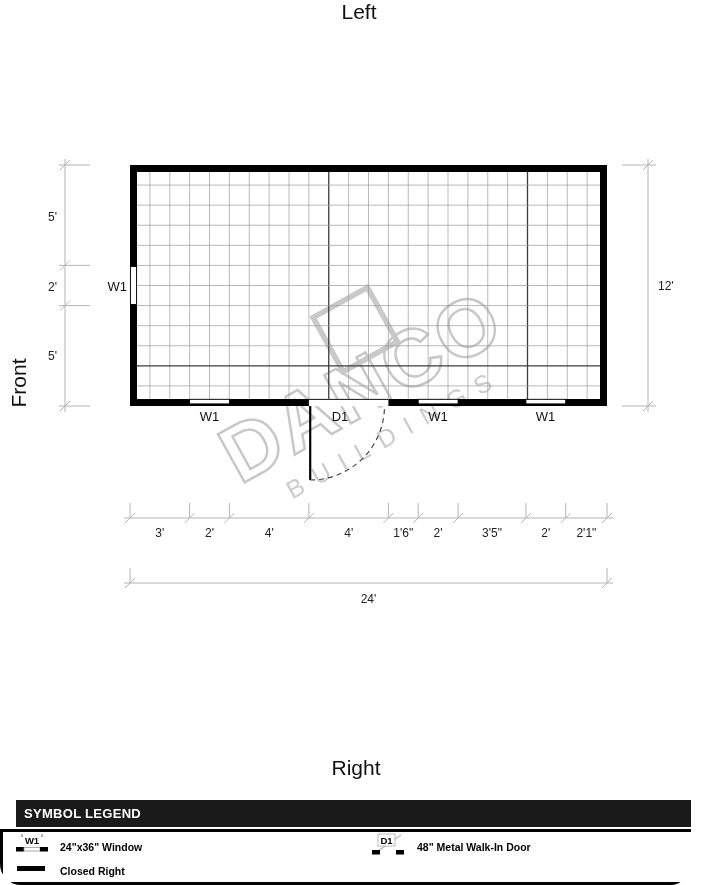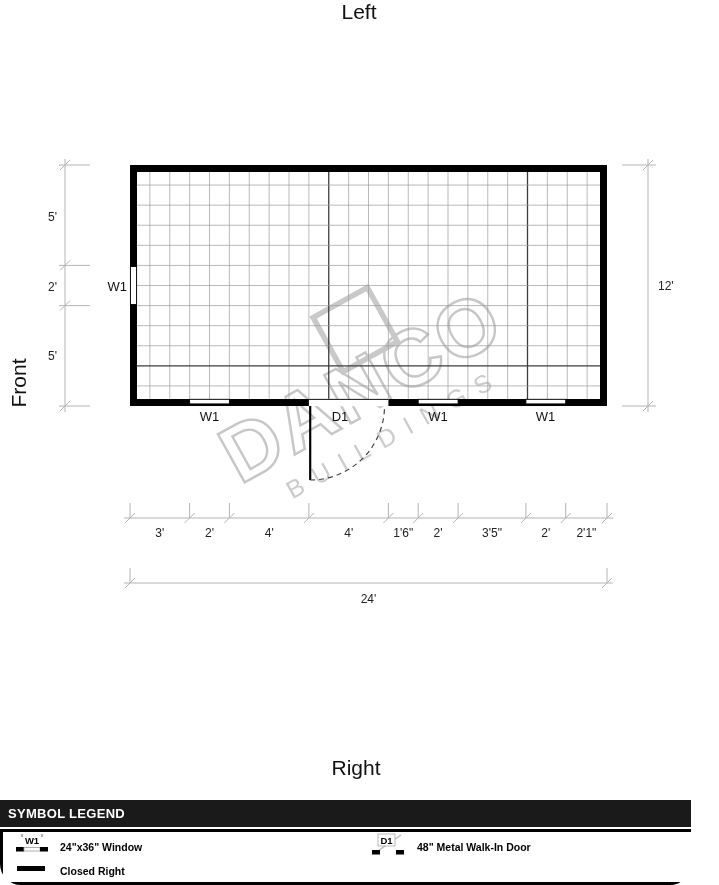--- a/index.html
+++ b/index.html
@@ -22,21 +22,21 @@
   .door-arc{fill:none;stroke:#444;stroke-width:1.2;stroke-dasharray:5 4;}
   .dim-text{font:12px "Liberation Sans",sans-serif;fill:#222;}
   .feat-text{font:13px "Liberation Sans",sans-serif;fill:#111;}
   .wm-square{fill:none;stroke:#c9c9c9;stroke-width:5.5;}
   .wm-main{font:bold 80px "Liberation Sans",sans-serif;fill:none;stroke:#c7c7c7;
            stroke-width:2.4;letter-spacing:3px;text-anchor:middle;}
   .wm-sub{font:25px "Liberation Sans",sans-serif;fill:#ccc;letter-spacing:12px;text-anchor:middle;}
   
   .legend{position:absolute;left:0;top:800px;width:719px;height:85px;background:#fff;}
   .legend-header{background:#1a1a1a;color:#fff;height:27px;line-height:27px;
-        padding-left:8px;font-weight:bold;font-size:13px;letter-spacing:.3px;}
+        padding-left:8px;font-weight:bold;font-size:13px;letter-spacing:.3px;margin-left:16px;}
   .legend-body{position:relative;margin-top:2px;height:56px;box-sizing:border-box;
         border:3px solid #000;background:#fff;}
   .legend-item-label{position:absolute;font-weight:bold;font-size:10.5px;color:#000;white-space:nowrap;}
   .sym{position:absolute;}
   .wallbar{position:absolute;width:28px;height:5px;background:#000;}
 </style>
 </head>
 <body>
 
 <div class="page">

